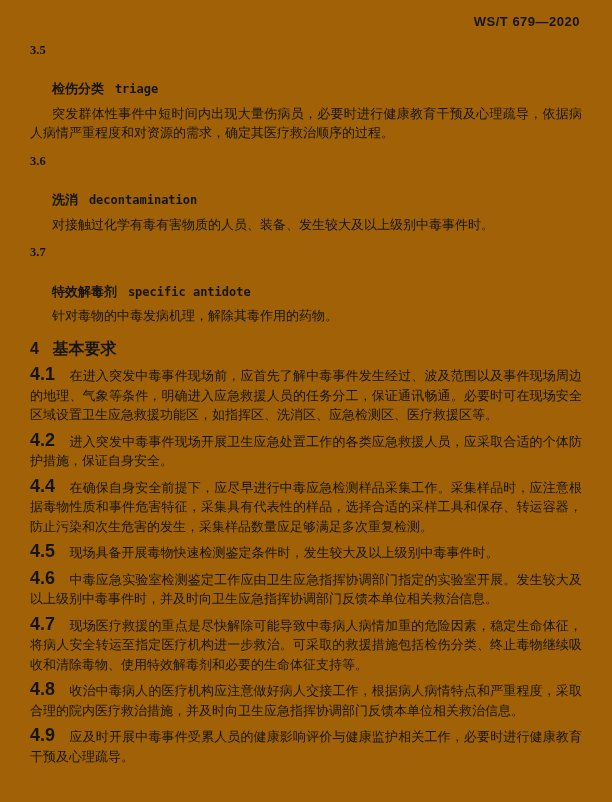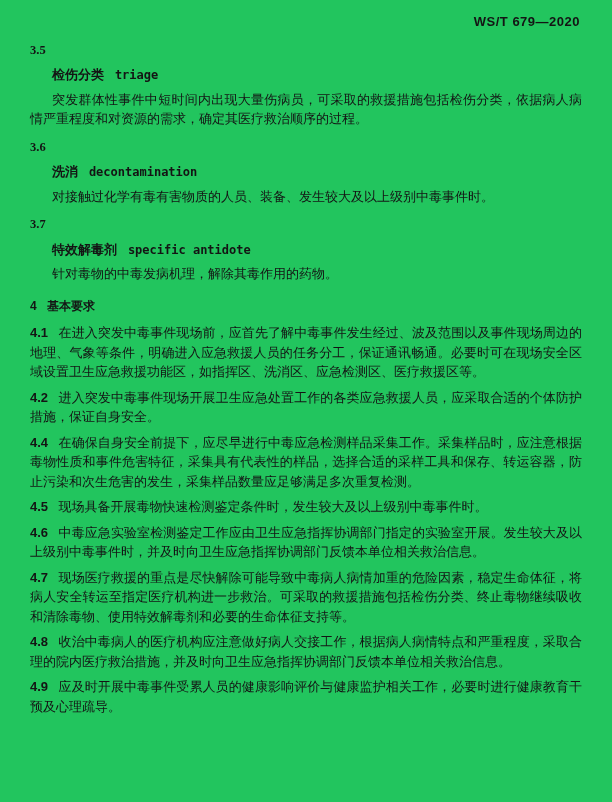--- a/index.html
+++ b/index.html
@@ -5,21 +5,21 @@
   html, body {
     margin: 0;
     padding: 0;
     background: #ffffff;
   }
   .page {
     position: relative;
     width: 612px;
     height: 802px;
     box-sizing: border-box;
-    background: #22c55e;
+    background: #a16207;
     color: #141414;
     padding: 8px 30px 0 30px;
     font-family: "Liberation Serif", "DejaVu Serif", serif;
     font-size: 13px;
     line-height: 19.5px;
     overflow: hidden;
   }
   .doc-header {
     text-align: right;
     font-family: "Liberation Sans", "DejaVu Sans", sans-serif;
@@ -28,72 +28,72 @@
     letter-spacing: 0.5px;
     padding: 4px 2px 0 0;
   }
   .term-no {
     margin-top: 9px;
     font-family: Liberation Serif, serif;
     font-weight: bold;
     font-size: 12.5px;
   }
   .term-heading {
-    margin-top: 5px;
+    margin-top: 19px;
     text-indent: 1.7em;
     font-family: "Liberation Sans", "DejaVu Sans", sans-serif;
     font-weight: bold;
     font-size: 13px;
   }
   .term-en {
     font-family: "DejaVu Sans Mono", "Liberation Mono", monospace;
     font-weight: bold;
     font-size: 12px;
     margin-left: 0.9em;
   }
   .definition {
     margin: 4px 0 5px 0;
     text-indent: 1.7em;
     text-align: justify;
   }
   .chapter-heading {
     margin: 13px 0 7px 0;
     font-family: "Liberation Sans", "DejaVu Sans", sans-serif;
     font-weight: bold;
-    font-size: 12px;
+    font-size: 16px;
   }
   .chapter-no {
     margin-right: 0.85em;
   }
   .clause {
     margin: 6px 0 0 0;
     text-align: justify;
   }
   .clause-no {
     font-family: "Liberation Sans", "DejaVu Sans", sans-serif;
     font-weight: bold;
-    font-size: 13px;
+    font-size: 18px;
     margin-right: 0.8em;
     white-space: nowrap;
   }
   p { margin: 0; }
 </style>
 </head>
 <body>
 
 <div class="page">
 
   <div class="doc-header">WS/T 679—2020</div>
 
   <section>
     <div class="term-no">3.5</div>
     <div class="term-heading">
       <span>检伤分类</span><span class="term-en">triage</span>
     </div>
-    <p class="definition">突发群体性事件中短时间内出现大量伤病员，可采取的救援措施包括检伤分类，依据病人病情严重程度和对资源的需求，确定其医疗救治顺序的过程。</p>
+    <p class="definition">突发群体性事件中短时间内出现大量伤病员，必要时进行健康教育干预及心理疏导，依据病人病情严重程度和对资源的需求，确定其医疗救治顺序的过程。</p>
   </section>
 
   <section>
     <div class="term-no">3.6</div>
     <div class="term-heading">
       <span>洗消</span><span class="term-en">decontamination</span>
     </div>
     <p class="definition">对接触过化学有毒有害物质的人员、装备、发生较大及以上级别中毒事件时。</p>
   </section>
 

